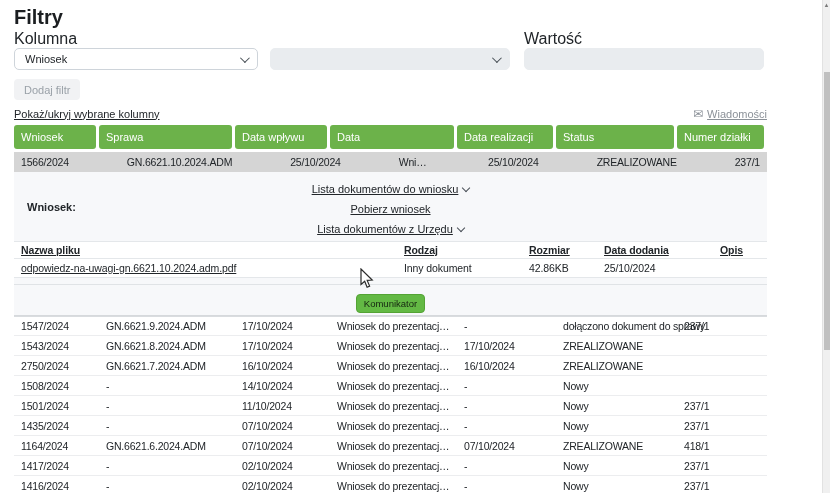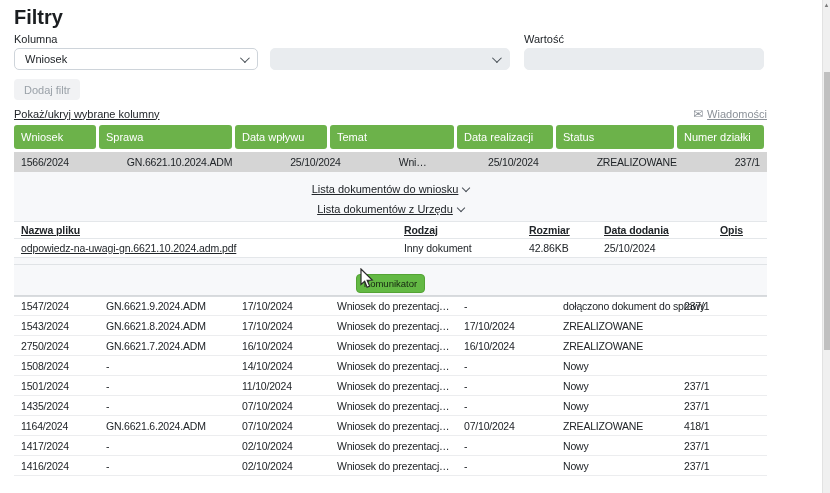--- a/index.html
+++ b/index.html
@@ -10,21 +10,21 @@
     color: #212529;
     position: relative;
   }
   .content { position: absolute; left: 14px; top: 6px; width: 753px; }
 
   h1.page-title { font-size: 20px; line-height: 22px; font-weight: 700; color: #1b1e21; }
 
   
   .filter-row { display: flex; margin-top: 4px; }
   .fcol { display: flex; flex-direction: column; }
-  .fcol .flabel { font-size: 11px; color: #212529; height: 14px; line-height: 14px; }
+  .fcol .flabel { font-size: 16px; color: #212529; height: 14px; line-height: 14px; }
   .fcol.c1 { width: 244px; margin-right: 12px; }
   .fcol.c2 { width: 240px; margin-right: 14px; }
   .fcol.c3 { width: 240px; }
   .control { height: 22px; margin-top: 2px; border-radius: 5px; display: flex; align-items: center;
              padding: 0 10px; font-size: 11px; position: relative; cursor: pointer; }
   .control.white { background: #fff; border: 1px solid #ced4da; }
   .control.grayfill { background: #e9ecef; border: 1px solid #e9ecef; }
   .control .val { flex: 1; color: #212529; }
   .chev { width: 7px; height: 7px; border-right: 1.4px solid #495057; border-bottom: 1.4px solid #495057;
           transform: rotate(45deg) translateY(-2px); display: inline-block; }
@@ -114,41 +114,45 @@
 
   <div class="links-row">
     <a class="link dark">Pokaż/ukryj wybrane kolumny</a>
     <a class="link gray"><span class="env">✉</span><span>Wiadomości</span></a>
   </div>
 
   <div class="thead" id="thead">
       <div class="hcell" style="width: 82px;">Wniosek</div>
       <div class="hcell" style="width: 133px;">Sprawa</div>
       <div class="hcell" style="width: 92px;">Data wpływu</div>
-      <div class="hcell" style="width: 124px;">Temat</div>
+      <div class="hcell" style="width: 124px;">Data</div>
       <div class="hcell" style="width: 96px;">Data realizacji</div>
       <div class="hcell" style="width: 118px;">Status</div>
       <div class="hcell" style="width: 87px;">Numer działki</div>
     </div>
 
   <div class="trow selected" id="selrow">
       <div class="tcell" style="width: 85px;">1566/2024</div>
       <div class="tcell" style="width: 136px;">GN.6621.10.2024.ADM</div>
       <div class="tcell" style="width: 95px;">25/10/2024</div>
       <div class="tcell temat" style="width: 127px;">Wniosek do prezentacji/zgłaszan...</div>
       <div class="tcell" style="width: 99px;">25/10/2024</div>
       <div class="tcell" style="width: 121px;">ZREALIZOWANE</div>
       <div class="tcell" style="width: 90px;">237/1</div>
     </div>
 
   <div class="panel">
     <div class="centerline">
       <a class="link dark"><span>Lista dokumentów do wniosku</span></a><span class="chev2"></span>
     </div>
     <div class="centerline">
+      <span class="wniosek-label">Wniosek:</span>
+      <a class="link dark">Pobierz wniosek</a>
+    </div>
+    <div class="centerline">
       <a class="link dark"><span>Lista dokumentów z Urzędu</span></a><span class="chev2"></span>
     </div>
 
     <div class="ftable">
       <div class="fhead">
         <span class="fcell fc0">Nazwa pliku</span>
         <span class="fcell fc1">Rodzaj</span>
         <span class="fcell fc2">Rozmiar</span>
         <span class="fcell fc3">Data dodania</span>
         <span class="fcell fc4">Opis</span>

